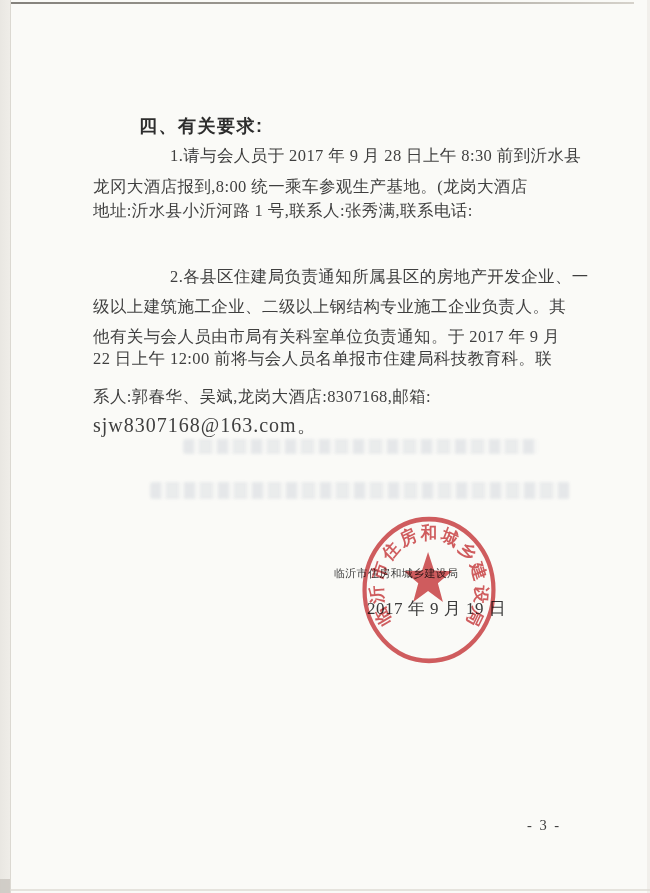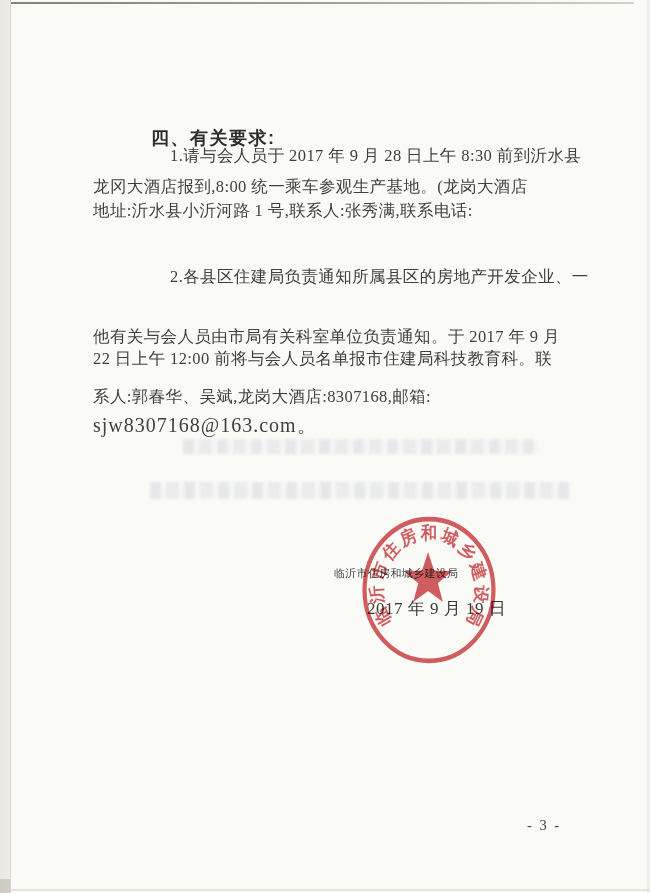--- a/index.html
+++ b/index.html
@@ -35,21 +35,21 @@
   .scan-corner-smudge{
     position:absolute;left:0;bottom:0;width:10px;height:14px;
     background:#c9c6bf;opacity:.8;
   }
   .scan-right-edge{
     position:absolute;top:0;right:0;width:3px;height:100%;
     background:#eceae5;opacity:.7;
   }
   
   .heading{
-    position:absolute;left:139px;top:114px;margin:12px;
+    position:absolute;left:139px;top:114px;margin:0;
     font-family:"Liberation Sans","DejaVu Sans",sans-serif;
     font-size:18px;font-weight:700;color:#2d2d2d;
     letter-spacing:1.5px;white-space:nowrap;
   }
   .bodyline{
     position:absolute;left:93px;width:540px;
     font-size:16.5px;line-height:22px;color:var(--text);
     letter-spacing:.4px;white-space:nowrap;
   }
   .bodyline.indent{padding-left:77px;}
@@ -99,20 +99,21 @@
   <div class="scan-right-edge"></div>
   <div class="scan-bottom-line"></div>
   <div class="scan-corner-smudge"></div>
 
   <h2 class="heading">四、有关要求:</h2>
 
   <div class="bodyline indent" style="top:145px">1.请与会人员于 2017 年 9 月 28 日上午 8:30 前到沂水县</div>
   <div class="bodyline" style="top:176px">龙冈大酒店报到,8:00 统一乘车参观生产基地。(龙岗大酒店</div>
   <div class="bodyline" style="top:200px">地址:沂水县小沂河路 1 号,联系人:张秀满,联系电话:</div>
   <div class="bodyline indent" style="top:266px">2.各县区住建局负责通知所属县区的房地产开发企业、一</div>
+  <div class="bodyline" style="top:296px">级以上建筑施工企业、二级以上钢结构专业施工企业负责人。其</div>
   <div class="bodyline" style="top:326px">他有关与会人员由市局有关科室单位负责通知。于 2017 年 9 月</div>
   <div class="bodyline" style="top:348px">22 日上午 12:00 前将与会人员名单报市住建局科技教育科。联</div>
   <div class="bodyline" style="top:386px">系人:郭春华、吴斌,龙岗大酒店:8307168,邮箱:</div>
   <div class="bodyline latin" style="top:414px">sjw8307168@163.com。</div>
 
   <div class="bleed bleed-a"></div>
   <div class="bleed bleed-b"></div>
 
   <div class="sig-org">临沂市住房和城乡建设局</div>
   <div class="sig-date">2017 年 9 月 19 日</div>

